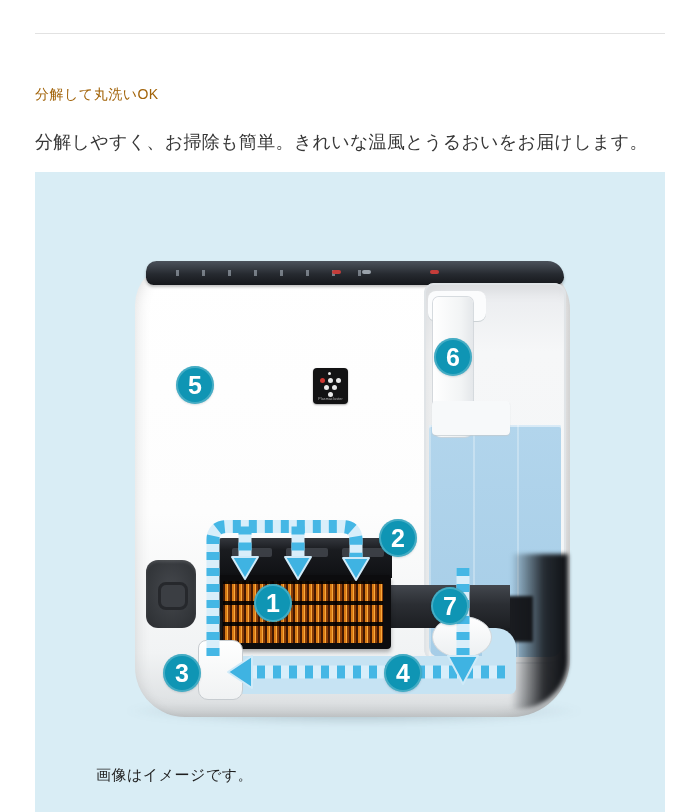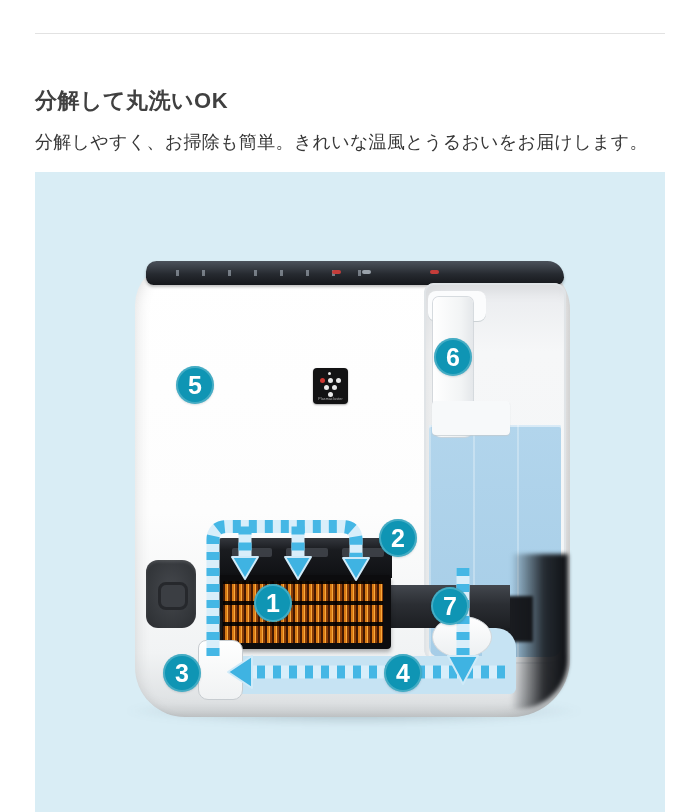--- a/index.html
+++ b/index.html
@@ -2,22 +2,22 @@
 <html><head>
 <meta charset="utf-8">
 <style>
   * { margin:0; padding:0; box-sizing:border-box; }
   html,body { width:700px; height:812px; background:#ffffff; overflow:hidden;
               font-family:"Liberation Sans","DejaVu Sans",sans-serif; }
   .page { position:relative; width:700px; height:812px; background:#fff; }
 
   .divider { position:absolute; left:35px; top:33px; width:630px; height:1px; background:#e2e2e2; }
 
-  .heading { position:absolute; left:35px; top:86px; font-size:22px; font-weight:bold;
-             color:#404040; letter-spacing:.5px; }
+  .heading { position:absolute; left:35px; top:86px; font-size:14px; font-weight:normal;
+             color:#a16207; letter-spacing:.5px; }
   .description { position:absolute; left:35px; top:130px; font-size:18px; color:#373737; letter-spacing:.3px; }
 
   
   .figure { position:absolute; left:35px; top:172px; width:630px; height:640px;
             background:#d9edf5; overflow:hidden; }
 
   .unit-shadow { position:absolute; left:88px; top:524px; width:462px; height:30px;
                  background:radial-gradient(closest-side, rgba(60,80,92,.30), rgba(60,80,92,0));
                  border-radius:50%; filter:blur(3px); }
 
@@ -202,14 +202,15 @@
     </svg>
 
     <div class="callout" style="left:219px; top:412px;">1</div>
     <div class="callout" style="left:344px; top:347px;">2</div>
     <div class="callout" style="left:128px; top:482px;">3</div>
     <div class="callout" style="left:349px; top:482px;">4</div>
     <div class="callout" style="left:141px; top:194px;">5</div>
     <div class="callout" style="left:399px; top:166px;">6</div>
     <div class="callout" style="left:396px; top:415px;">7</div>
 
+    <div class="figure-caption">画像はイメージです。</div>
   </div>
 </div>
 
 </body></html>

